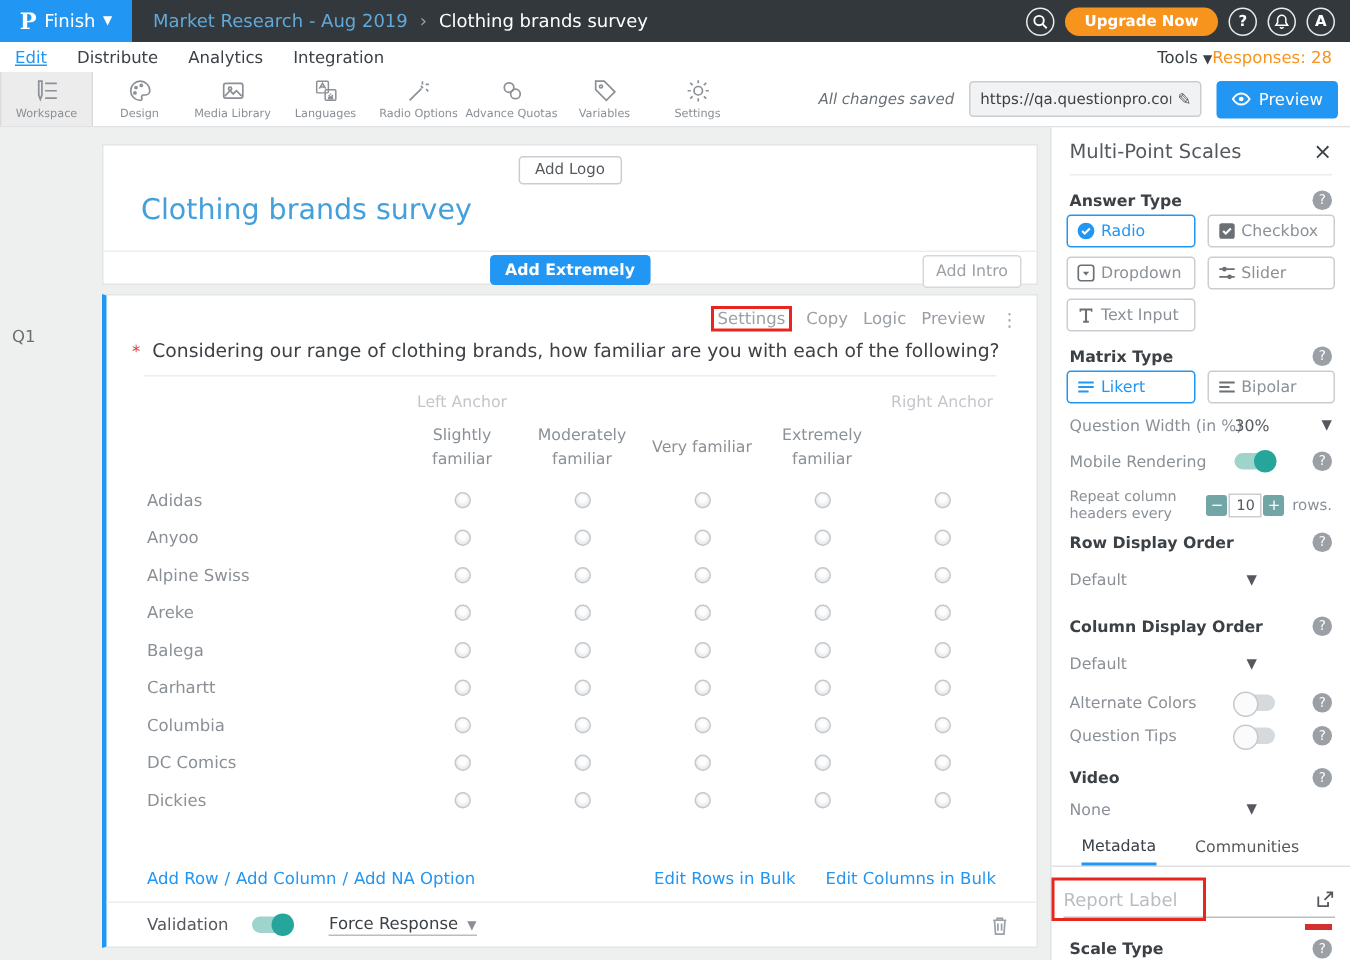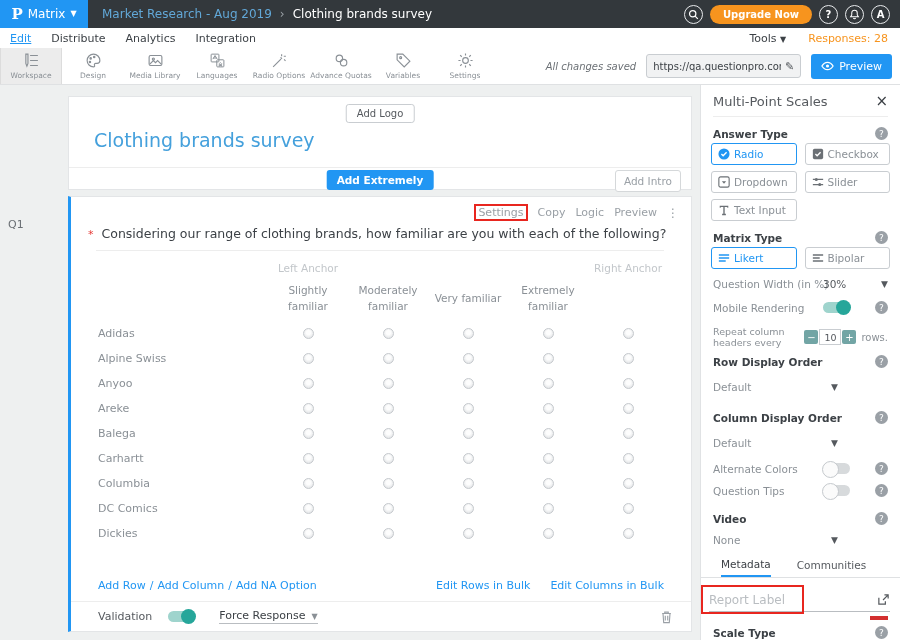--- a/index.html
+++ b/index.html
@@ -18,21 +18,21 @@
   .crumb-cur { color:#fff; }
   .top-actions { margin-left:auto; display:flex; align-items:center; gap:7px; padding-right:10px; }
   .circ { width:19px; height:19px; border:1.5px solid #e8eaec; border-radius:50%; display:flex; align-items:center; justify-content:center; font-size:10px; font-weight:bold; color:#fff; cursor:pointer; }
   .upgrade { background:#f7941e; border:none; color:#fff; font-weight:bold; font-size:10px; border-radius:10px; padding:4px 13px; cursor:pointer; font-family:inherit; }
 
   
   .navrow { position:absolute; top:28px; left:0; width:900px; height:20px; background:#fff; display:flex; align-items:center; font-size:11px; }
   .navtabs { display:flex; gap:20px; padding-left:10px; }
   .navtab { color:#3c4146; cursor:pointer; }
   .navtab.active { color:#2196f3; text-decoration:underline; }
-  .navmeta { margin-left:auto; display:flex; gap:22px; padding-right:12px; align-items:center; }
+  .navmeta { margin-left:auto; display:flex; padding-right:12px; align-items:center; }
   .tools { color:#3c4146; cursor:pointer; }
   .tools .caret { color:#3c4146; }
   .responses { color:#f7941e; }
 
   
   .toolbar { position:absolute; top:48px; left:0; width:900px; height:37px; background:#fff; border-bottom:1px solid #dfe1e3; display:flex; align-items:stretch; }
   .tool { width:62px; display:flex; flex-direction:column; align-items:center; justify-content:center; gap:2px; color:#8a9096; cursor:pointer; }
   .tool.selected { background:#ececec; border-left:1px solid #dcdcdc; border-right:1px solid #dcdcdc; }
   .tool-label { font-size:7.5px; white-space:nowrap; }
   .toolbar-right { margin-left:auto; display:flex; align-items:center; gap:10px; padding-right:8px; }
@@ -120,21 +120,21 @@
   .red-box { position:absolute; border:2px solid #e8261f; pointer-events:none; z-index:9; }
   .red-mark { position:absolute; top:531px; right:12px; width:18px; height:4px; background:#d32f2f; z-index:9; }
   .scale-row { top:541px; }
 </style>
 </head>
 <body>
 
 <header class="topbar">
   <div class="brand">
     <span class="brand-p">P</span>
-    <span>Matrix</span>
+    <span>Finish</span>
     <span class="caret">▼</span>
   </div>
   <nav class="crumbs">
     <a class="crumb-link">Market Research - Aug 2019</a>
     <span class="crumb-sep">›</span>
     <span class="crumb-cur">Clothing brands survey</span>
   </nav>
   <div class="top-actions">
     <span class="circ icon">
       <svg width="11" height="11" viewBox="0 0 14 14" fill="none" stroke="#fff" stroke-width="1.6">
@@ -315,39 +315,39 @@
             <i class="radio"></i>
           </span>
           <span class="m-cell">
             <i class="radio"></i>
           </span>
           <span class="m-cell">
             <i class="radio"></i>
           </span>
       </div>
       <div class="m-row">
+        <span class="m-label">Anyoo</span>
+        <span class="m-cell">
+            <i class="radio"></i>
+          </span>
+          <span class="m-cell">
+            <i class="radio"></i>
+          </span>
+          <span class="m-cell">
+            <i class="radio"></i>
+          </span>
+          <span class="m-cell">
+            <i class="radio"></i>
+          </span>
+          <span class="m-cell">
+            <i class="radio"></i>
+          </span>
+      </div>
+      <div class="m-row">
         <span class="m-label">Alpine Swiss</span>
-        <span class="m-cell">
-            <i class="radio"></i>
-          </span>
-          <span class="m-cell">
-            <i class="radio"></i>
-          </span>
-          <span class="m-cell">
-            <i class="radio"></i>
-          </span>
-          <span class="m-cell">
-            <i class="radio"></i>
-          </span>
-          <span class="m-cell">
-            <i class="radio"></i>
-          </span>
-      </div>
-      <div class="m-row">
-        <span class="m-label">Anyoo</span>
         <span class="m-cell">
             <i class="radio"></i>
           </span>
           <span class="m-cell">
             <i class="radio"></i>
           </span>
           <span class="m-cell">
             <i class="radio"></i>
           </span>
           <span class="m-cell">

